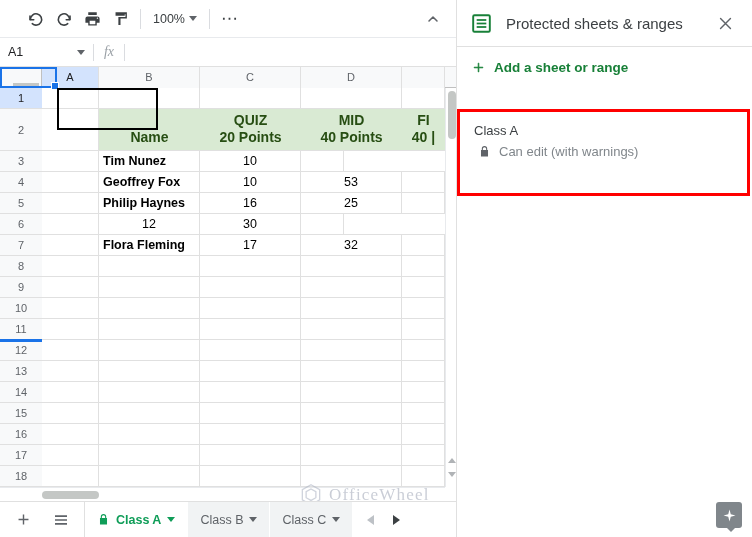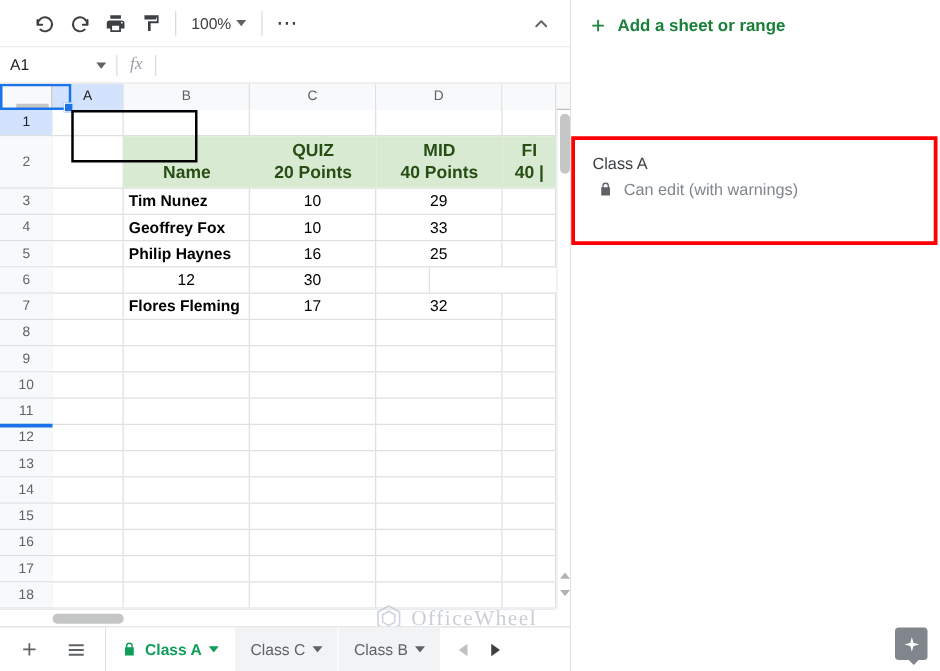--- a/index.html
+++ b/index.html
@@ -434,46 +434,45 @@
             </div>
             <div class="gcell hdr hdr-multi" style="width: 43px; height: 100%;">
               <div>FI</div>
               <div>40 |</div>
             </div>
           </div>
           <div class="grid-row" style="height: 21px;">
             <div class="gcell" style="width: 57px; height: 100%;"></div>
             <div class="gcell bold pad" style="width: 101px; height: 100%;">Tim Nunez</div>
             <div class="gcell ctr" style="width: 101px; height: 100%;">10</div>
-            <div class="gcell ctr" style="width: 101px; height: 100%;">29</div>
             <div class="gcell" style="width: 43px; height: 100%;"></div>
           </div>
           <div class="grid-row" style="height: 21px;">
             <div class="gcell" style="width: 57px; height: 100%;"></div>
             <div class="gcell bold pad" style="width: 101px; height: 100%;">Geoffrey Fox</div>
             <div class="gcell ctr" style="width: 101px; height: 100%;">10</div>
-            <div class="gcell ctr" style="width: 101px; height: 100%;">33</div>
+            <div class="gcell ctr" style="width: 101px; height: 100%;">53</div>
             <div class="gcell" style="width: 43px; height: 100%;"></div>
           </div>
           <div class="grid-row" style="height: 21px;">
             <div class="gcell" style="width: 57px; height: 100%;"></div>
             <div class="gcell bold pad" style="width: 101px; height: 100%;">Philip Haynes</div>
             <div class="gcell ctr" style="width: 101px; height: 100%;">16</div>
             <div class="gcell ctr" style="width: 101px; height: 100%;">25</div>
             <div class="gcell" style="width: 43px; height: 100%;"></div>
           </div>
           <div class="grid-row" style="height: 21px;">
             <div class="gcell" style="width: 57px; height: 100%;"></div>
             <div class="gcell ctr" style="width: 101px; height: 100%;">12</div>
             <div class="gcell ctr" style="width: 101px; height: 100%;">30</div>
             <div class="gcell" style="width: 43px; height: 100%;"></div>
           </div>
           <div class="grid-row" style="height: 21px;">
             <div class="gcell" style="width: 57px; height: 100%;"></div>
-            <div class="gcell bold pad" style="width: 101px; height: 100%;">Flores Fleming</div>
+            <div class="gcell bold pad" style="width: 101px; height: 100%;">Flora Fleming</div>
             <div class="gcell ctr" style="width: 101px; height: 100%;">17</div>
             <div class="gcell ctr" style="width: 101px; height: 100%;">32</div>
             <div class="gcell" style="width: 43px; height: 100%;"></div>
           </div>
           <div class="grid-row" style="height: 21px;">
             <div class="gcell" style="width: 57px; height: 100%;"></div>
             <div class="gcell" style="width: 101px; height: 100%;"></div>
             <div class="gcell" style="width: 101px; height: 100%;"></div>
             <div class="gcell" style="width: 101px; height: 100%;"></div>
             <div class="gcell" style="width: 43px; height: 100%;"></div>
@@ -592,39 +591,53 @@
 
       <div class="sheet-tab active">
         <svg width="13" height="13" viewBox="0 0 24 24" fill="#0f9d58">
           <path d="M17 9V7a5 5 0 0 0-10 0v2H5.5v12h13V9H17zm-8-2a3 3 0 0 1 6 0v2H9V7z"></path>
         </svg>
         <span>Class A</span>
         <span class="tab-caret"></span>
       </div>
 
       <div class="sheet-tab">
+        <span>Class B</span>
+        <span class="tab-caret"></span>
+      </div>
+
+      <div class="sheet-tab">
         <span>Class C</span>
-        <span class="tab-caret"></span>
-      </div>
-
-      <div class="sheet-tab">
-        <span>Class B</span>
         <span class="tab-caret"></span>
       </div>
 
       <div class="nav-arrow" style="margin-left:4px">
           <span class="tri-l"></span>
         </div>
       <div class="nav-arrow">
           <span class="tri-r"></span>
         </div>
     </div>
   </div>
 
   <div id="side-panel">
+    <div id="panel-header">
+      <svg width="21" height="21" viewBox="0 0 24 24">
+        <rect x="2.5" y="2.5" width="19" height="19" rx="1.5" fill="none" stroke="#188038" stroke-width="2.2"></rect>
+        <rect x="6.5" y="7" width="11" height="2" fill="#188038"></rect>
+        <rect x="6.5" y="11" width="11" height="2" fill="#188038"></rect>
+        <rect x="6.5" y="15" width="11" height="2" fill="#188038"></rect>
+      </svg>
+      <div id="panel-title">Protected sheets &amp; ranges</div>
+      <div id="panel-close">
+        <svg width="17" height="17" viewBox="0 0 24 24" fill="none" stroke="#5f6368" stroke-width="2" stroke-linecap="round">
+          <path d="M5 5 L19 19 M19 5 L5 19"></path>
+        </svg>
+      </div>
+    </div>
 
     <div id="add-range-btn">
       <svg width="15" height="15" viewBox="0 0 24 24" fill="#188038">
         <path d="M19 12.6h-6.4V19h-1.2v-6.4H5v-1.2h6.4V5h1.2v6.4H19z" stroke="#188038" stroke-width="1.1"></path>
       </svg>
       <span>Add a sheet or range</span>
     </div>
 
     <div id="protected-item-box">
       <div id="protected-item">

